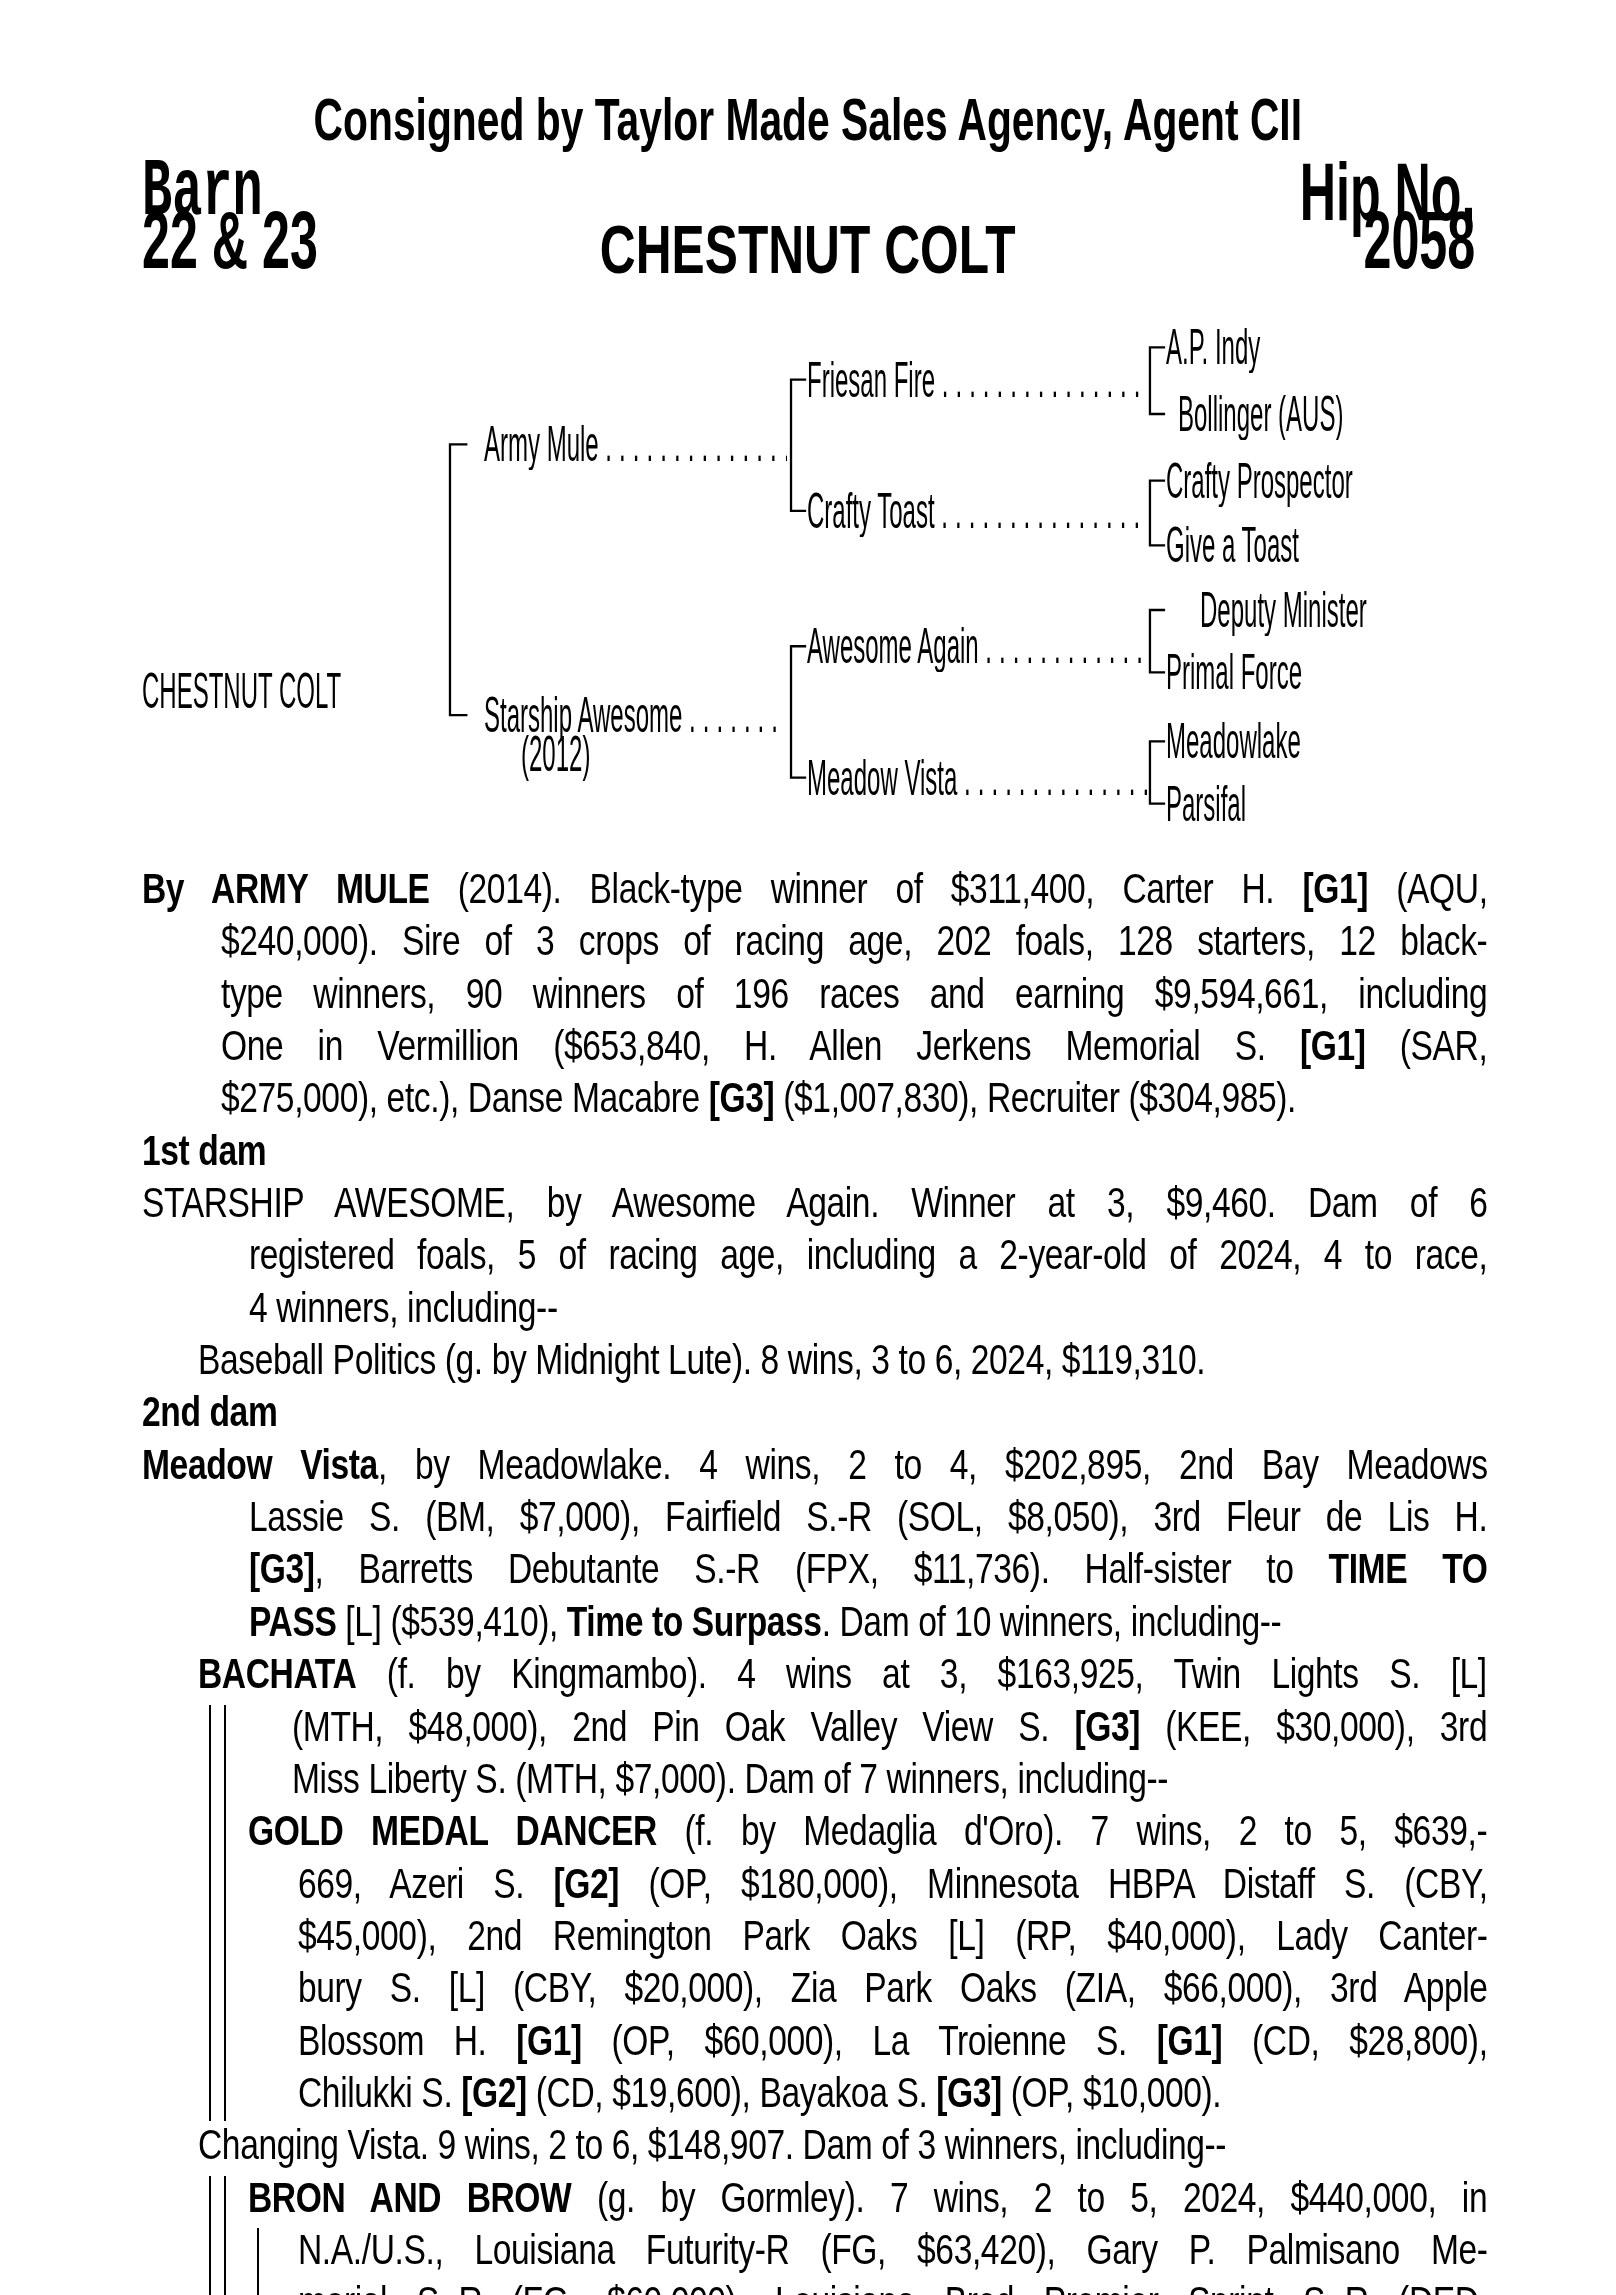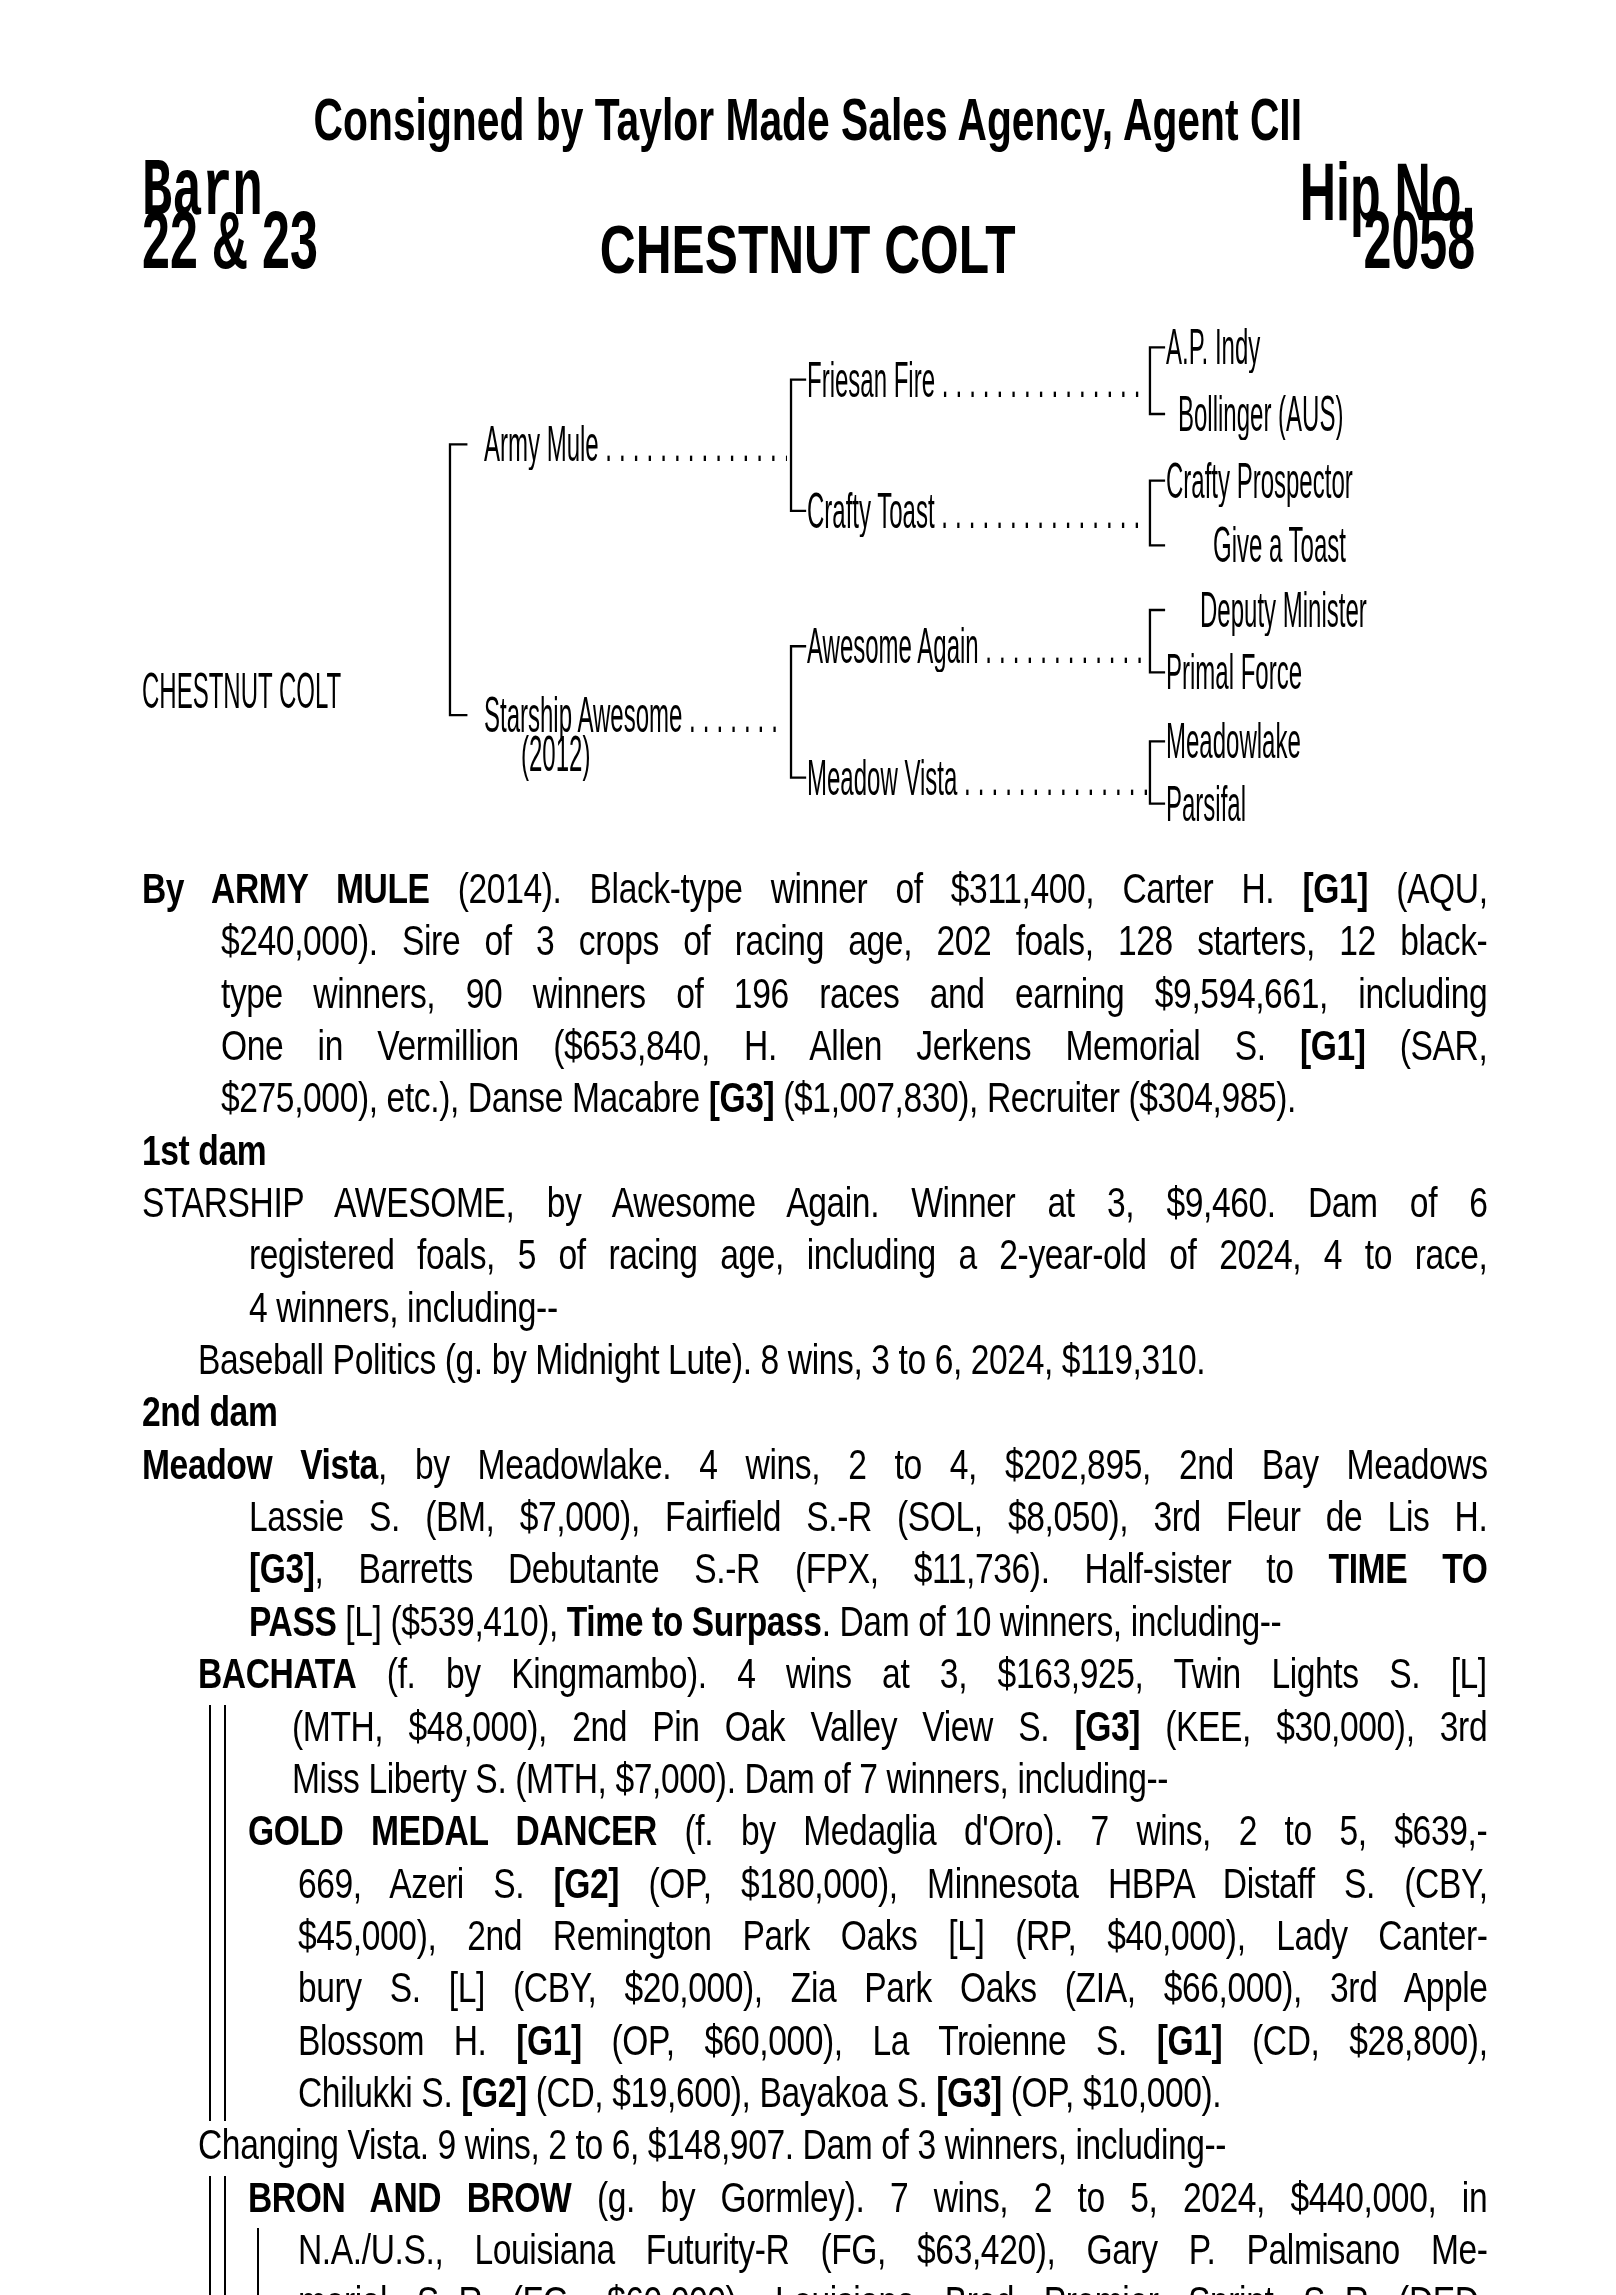--- a/index.html
+++ b/index.html
@@ -82,21 +82,21 @@
       <div class="tree-row" style="left: 484px; top: 418px; width: 303px;"><span class="cxT">Army Mule <span style="letter-spacing: 14.7px;">............................................................</span></span></div>
       <div class="tree-row" style="left: 484px; top: 689px; width: 303px;"><span class="cxT">Starship Awesome <span style="letter-spacing: 14.7px;">............................................................</span></span></div>
       <div class="tree-note" style="left: 521px; top: 728px;"><span class="cxT">(2012)</span></div>
       <div class="tree-row" style="left: 807px; top: 354px; width: 340px;"><span class="cxT">Friesan Fire <span style="letter-spacing: 14.7px;">............................................................</span></span></div>
       <div class="tree-row" style="left: 807px; top: 485px; width: 340px;"><span class="cxT">Crafty Toast <span style="letter-spacing: 14.7px;">............................................................</span></span></div>
       <div class="tree-row" style="left: 807px; top: 620px; width: 340px;"><span class="cxT">Awesome Again <span style="letter-spacing: 14.7px;">............................................................</span></span></div>
       <div class="tree-row" style="left: 807px; top: 752px; width: 340px;"><span class="cxT">Meadow Vista <span style="letter-spacing: 14.7px;">............................................................</span></span></div>
       <div class="tree-row" style="left: 1166px; top: 321px; text-decoration: underline;"><span class="cxT">A.P. Indy</span></div>
       <div class="tree-row" style="left: 1166px; top: 388px; margin-left: 12px;"><span class="cxT">Bollinger (AUS)</span></div>
       <div class="tree-row" style="left: 1166px; top: 455px; text-align: center;"><span class="cxT">Crafty Prospector</span></div>
-      <div class="tree-row" style="left: 1166px; top: 519px; margin-left: 47px;"><span class="cxT">Give a Toast</span></div>
+      <div class="tree-row" style="left: 1166px; top: 519px;"><span class="cxT">Give a Toast</span></div>
       <div class="tree-row" style="left: 1200px; top: 584px;"><span class="cxT">Deputy Minister</span></div>
       <div class="tree-row" style="left: 1166px; top: 646px;"><span class="cxT">Primal Force</span></div>
       <div class="tree-row" style="left: 1166px; top: 715px;"><span class="cxT">Meadowlake</span></div>
       <div class="tree-row" style="left: 1166px; top: 778px;"><span class="cxT">Parsifal</span></div>
     </div>
   <div id="body-layer">
       <div class="bline jl" style="left: 142px; top: 863px; width: 1682px;"><span class="cx"><span class="b">By ARMY MULE</span><span> (2014). Black-type winner of $311,400, Carter H. </span><span class="b">[G1]</span><span> (AQU,</span></span></div>
       <div class="bline jl" style="left: 221px; top: 915px; width: 1583px;"><span class="cx"><span>$240,000). Sire of 3 crops of racing age, 202 foals, 128 starters, 12 black-</span></span></div>
       <div class="bline jl" style="left: 221px; top: 968px; width: 1583px;"><span class="cx"><span>type winners, 90 winners of 196 races and earning $9,594,661, including</span></span></div>
       <div class="bline jl" style="left: 221px; top: 1020px; width: 1583px;"><span class="cx"><span>One in Vermillion ($653,840, H. Allen Jerkens Memorial S. </span><span class="b">[G1]</span><span> (SAR,</span></span></div>

